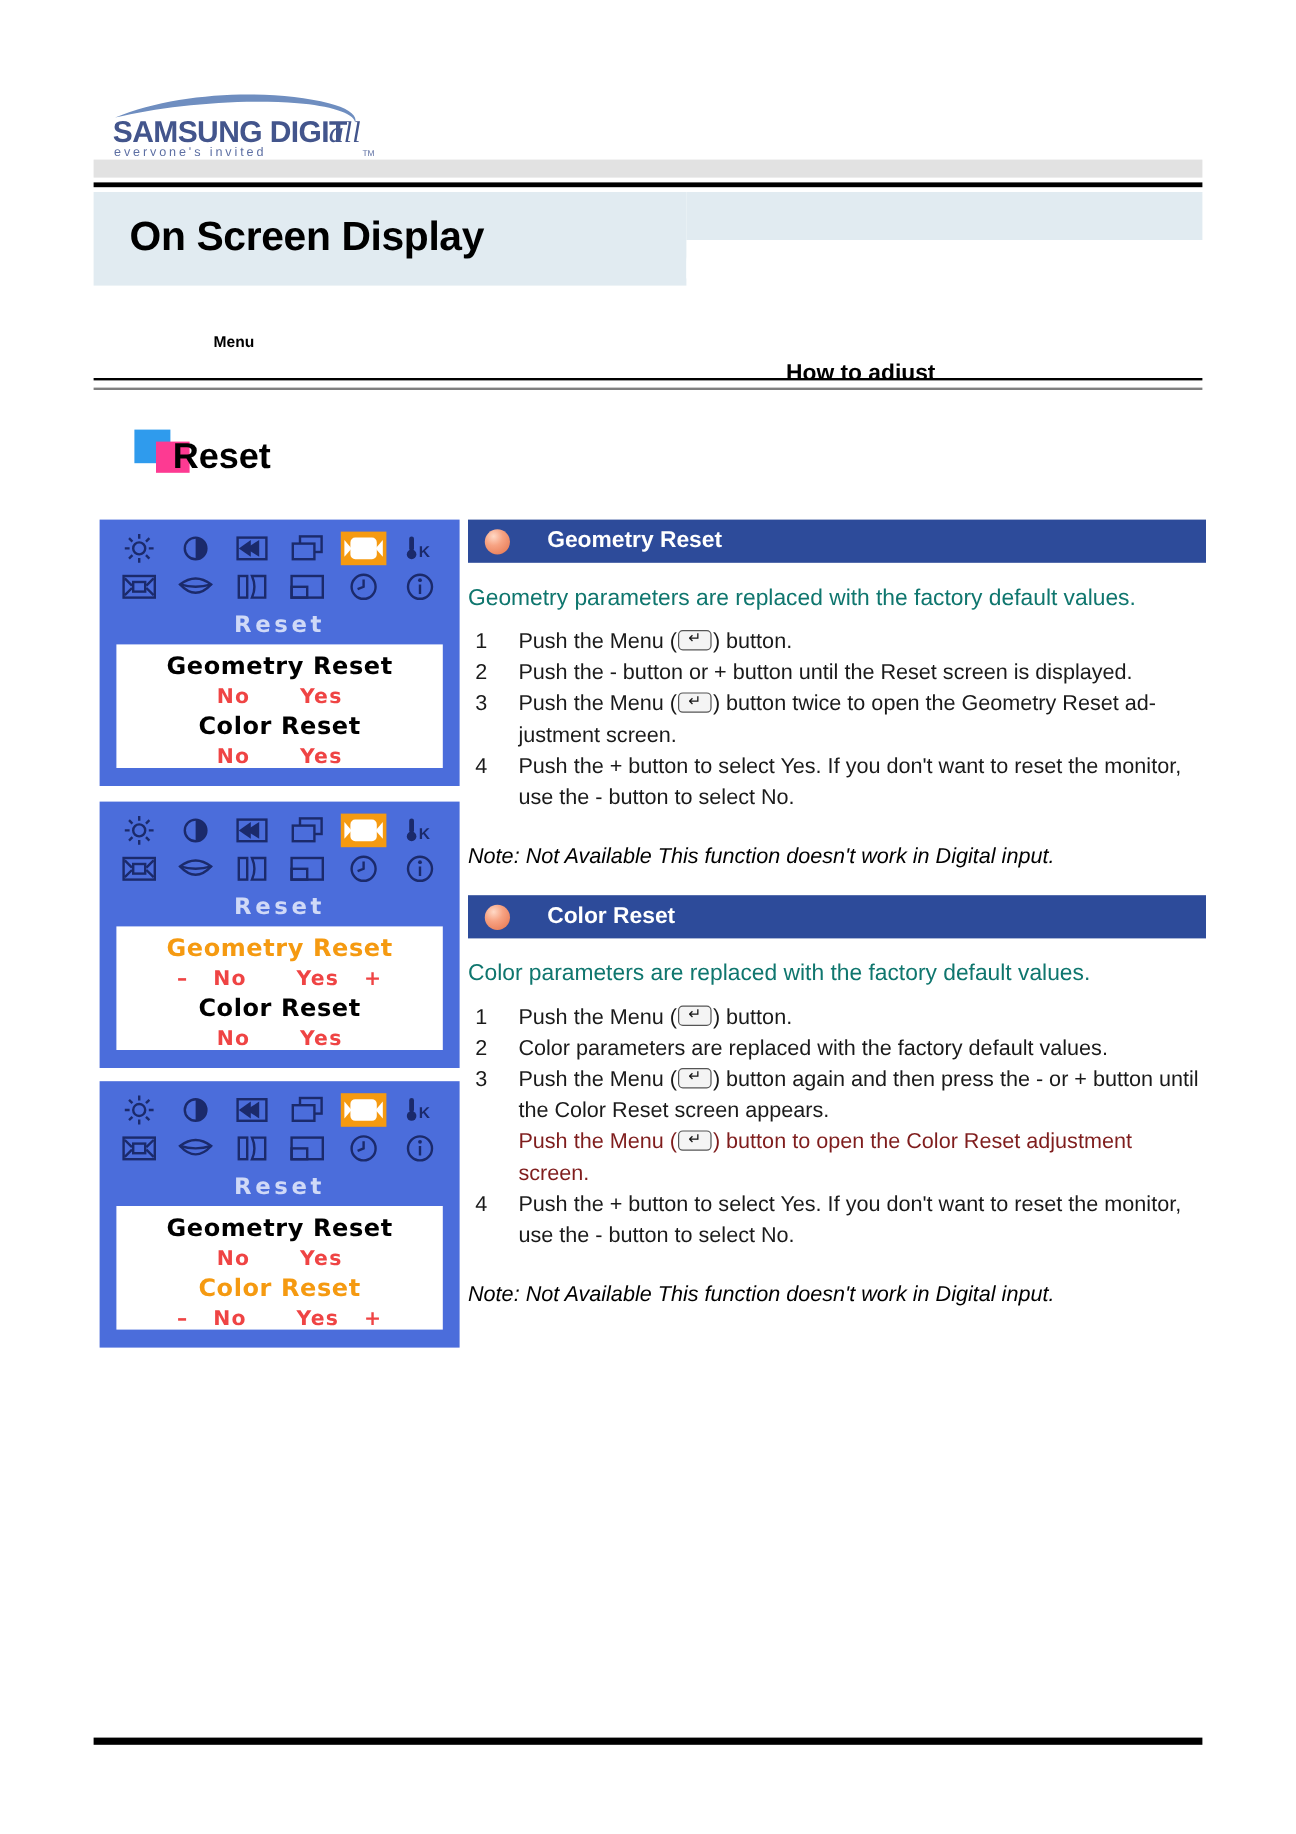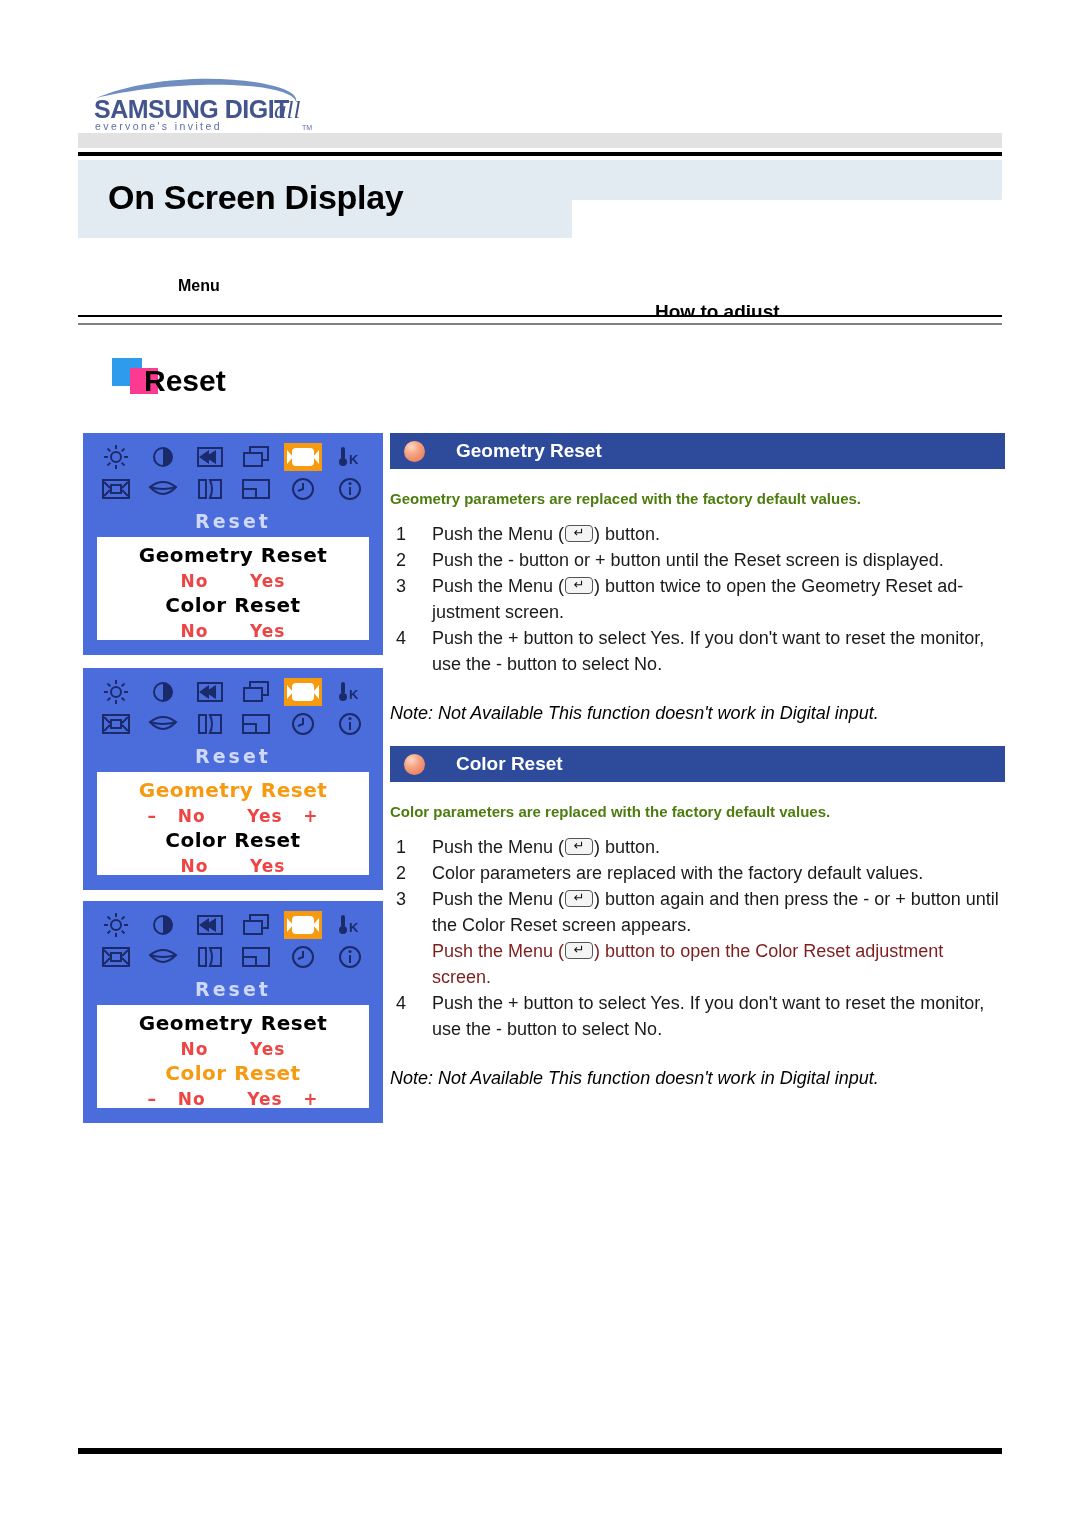--- a/index.html
+++ b/index.html
@@ -22,21 +22,21 @@
   .tab-wrap{position:absolute;left:78px;top:160px;width:924px;height:78px;}
   .tab-left{position:absolute;left:0;top:0;width:494px;height:78px;background:#e1ebf1;}
   .tab-right{position:absolute;left:494px;top:0;width:430px;height:40px;background:#e1ebf1;
              border-bottom-left-radius:0;}
   .tab-round{position:absolute;left:494px;top:40px;width:32px;height:32px;background:#ffffff;
              border-top-left-radius:18px;}
   .page-title{position:absolute;left:108px;top:178px;font-size:34px;font-weight:bold;color:#000;
               letter-spacing:-0.3px;}
 
   
-  .col-menu{position:absolute;left:178px;top:277px;font-size:16px;font-weight:bold;color:#000;}
+  .col-menu{position:absolute;left:178px;top:277px;font-size:13px;font-weight:bold;color:#000;}
   .col-how{position:absolute;left:655px;top:277px;font-size:19px;font-weight:bold;color:#000;margin-top:24px;}
   .dbl-rule{position:absolute;left:78px;top:315px;width:924px;height:6px;
             border-top:2px solid #000;border-bottom:2px solid #808080;background:#fff;}
 
   
   .sec-head{position:absolute;left:112px;top:358px;height:46px;}
   .sq-blue{position:absolute;left:0;top:0;width:30px;height:28px;background:#2f9bed;}
   .sq-pink{position:absolute;left:18px;top:10px;width:28px;height:26px;background:#fd3a92;}
   .sec-title{position:absolute;left:32px;top:6px;font-size:30px;font-weight:bold;color:#000;}
 
@@ -67,21 +67,21 @@
   .r1{top:6px;} .r2{top:34px;} .r3{top:56px;} .r4{top:84px;}
 
   
   .rightcol{position:absolute;left:390px;top:433px;width:615px;}
 
   .bar{position:relative;height:36px;background:#2d4b9a;margin-bottom:0;}
   .bar .bullet{position:absolute;left:14px;top:8px;width:21px;height:21px;border-radius:50%;
                background:radial-gradient(circle at 35% 28%, #ffd9c6 0%, #f7a383 38%, #e4714a 100%);}
   .bar .btxt{position:absolute;left:66px;top:7px;font-size:19px;font-weight:bold;color:#ffffff;}
 
-  .lead{font-size:15px;font-weight:bold;color:#4d7c0f;line-height:25px;margin:17px 0 10px 0;}
+  .lead{font-size:19px;font-weight:normal;color:#0f766e;line-height:25px;margin:17px 0 10px 0;}
 
   ol.steps{list-style:none;margin:0;padding:0;}
   ol.steps > li{position:relative;padding-left:42px;font-size:18px;color:#1a1a1a;line-height:26px;
                 margin-bottom:0;}
   ol.steps > li .num{position:absolute;left:6px;top:0;font-size:18px;color:#1a1a1a;}
   .sub{padding-left:42px;font-size:18px;color:#7f1d1d;line-height:26px;}
 
   .menubtn{display:inline-block;width:26px;height:15px;border:1px solid #555;border-radius:4px;
            background:#f4f4f4;position:relative;top:2px;margin:0 1px;}
   .menubtn::after{content:"\21B5";position:absolute;left:0;right:0;top:-5px;text-align:center;

